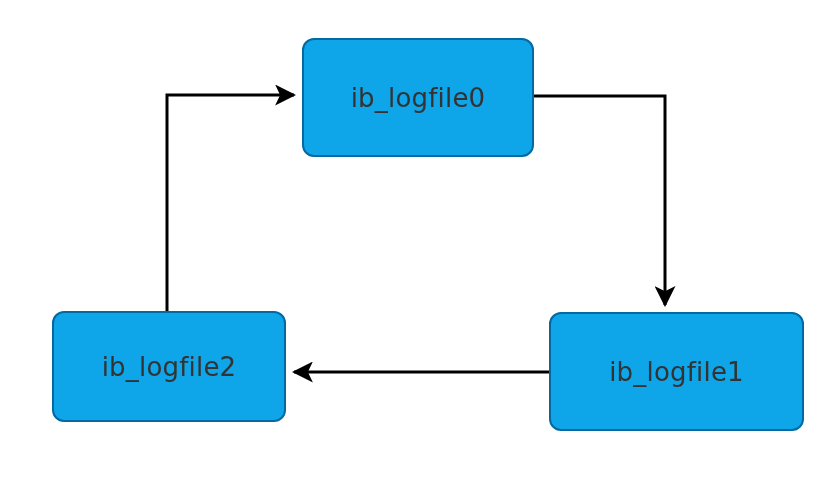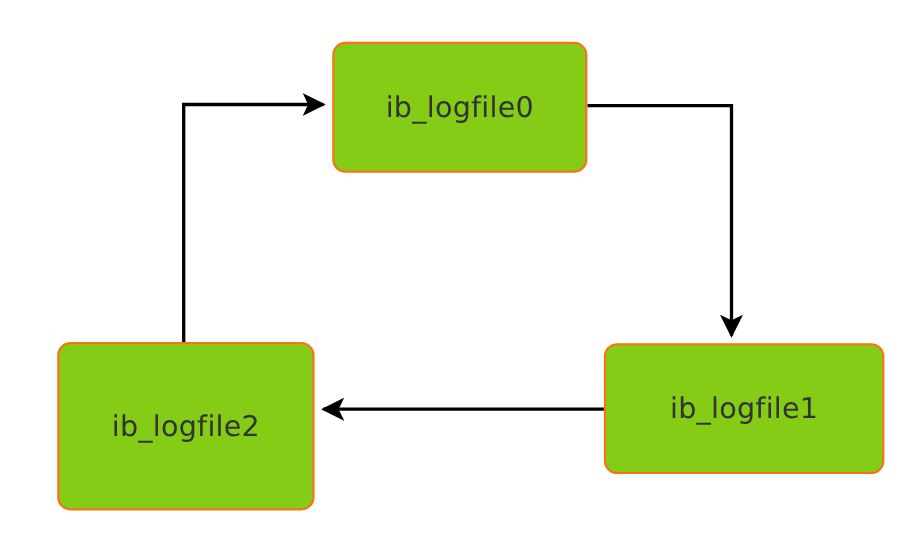--- a/index.html
+++ b/index.html
@@ -22,39 +22,39 @@
   #edge-layer {
     position: absolute;
     left: 0;
     top: 0;
     width: 834px;
     height: 485px;
   }
   .node {
     position: absolute;
     box-sizing: border-box;
-    background: #84cc16;
-    border: 2px solid #f97316;
+    background: #0ea5e9;
+    border: 2px solid #0369a1;
     border-radius: 12px;
     display: flex;
     align-items: center;
     justify-content: center;
     z-index: 2;
   }
   .node-label {
     color: #333333;
     font-family: "DejaVu Sans", sans-serif;
     font-size: 26px;
     font-weight: 400;
     letter-spacing: 0.2px;
     line-height: 1;
     white-space: nowrap;
   }
   #node-logfile0 { left: 302px; top: 38px;  width: 232px; height: 119px; }
-  #node-logfile2 { left: 52px;  top: 311px; width: 234px; height: 153px; }
+  #node-logfile2 { left: 52px;  top: 311px; width: 234px; height: 111px; }
   #node-logfile1 { left: 549px; top: 312px; width: 255px; height: 119px; }
 </style>
 </head>
 <body>
 
 <div id="diagram-canvas">
 
   <svg id="edge-layer" viewBox="0 0 834 485" width="834" height="485" xmlns="http://www.w3.org/2000/svg">
     <defs>
       <marker id="arrow-end" viewBox="0 0 10 10" refX="9" refY="5" markerWidth="7" markerHeight="7" orient="auto-start-reverse">

